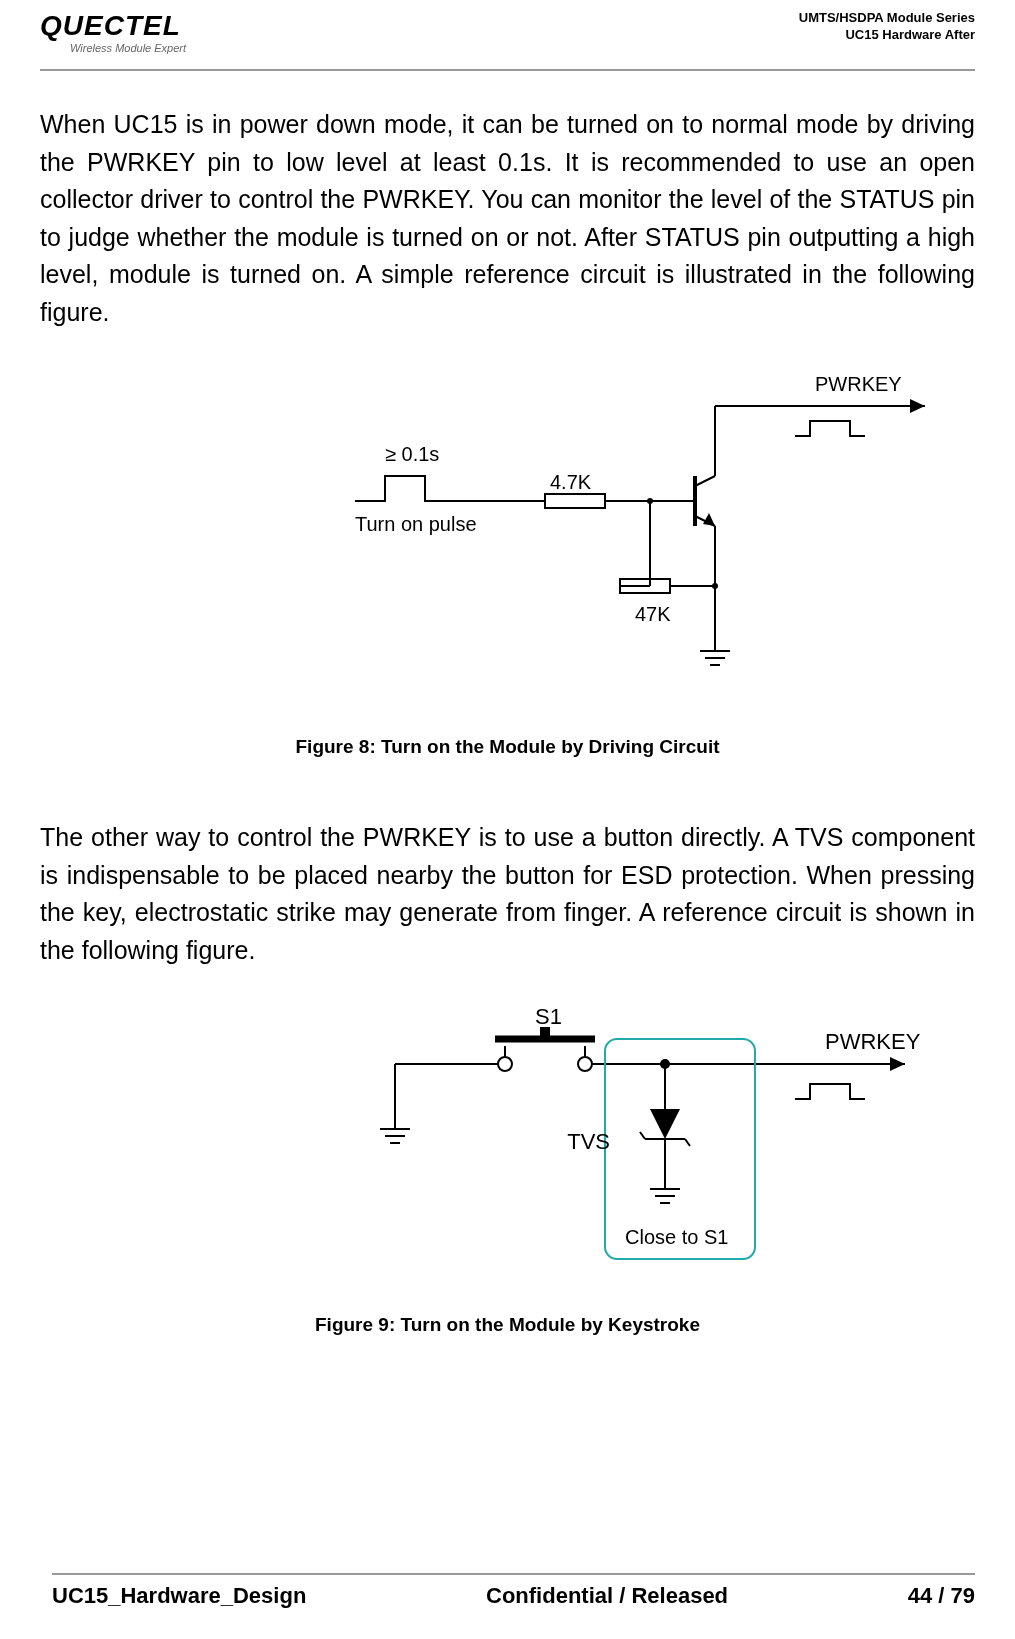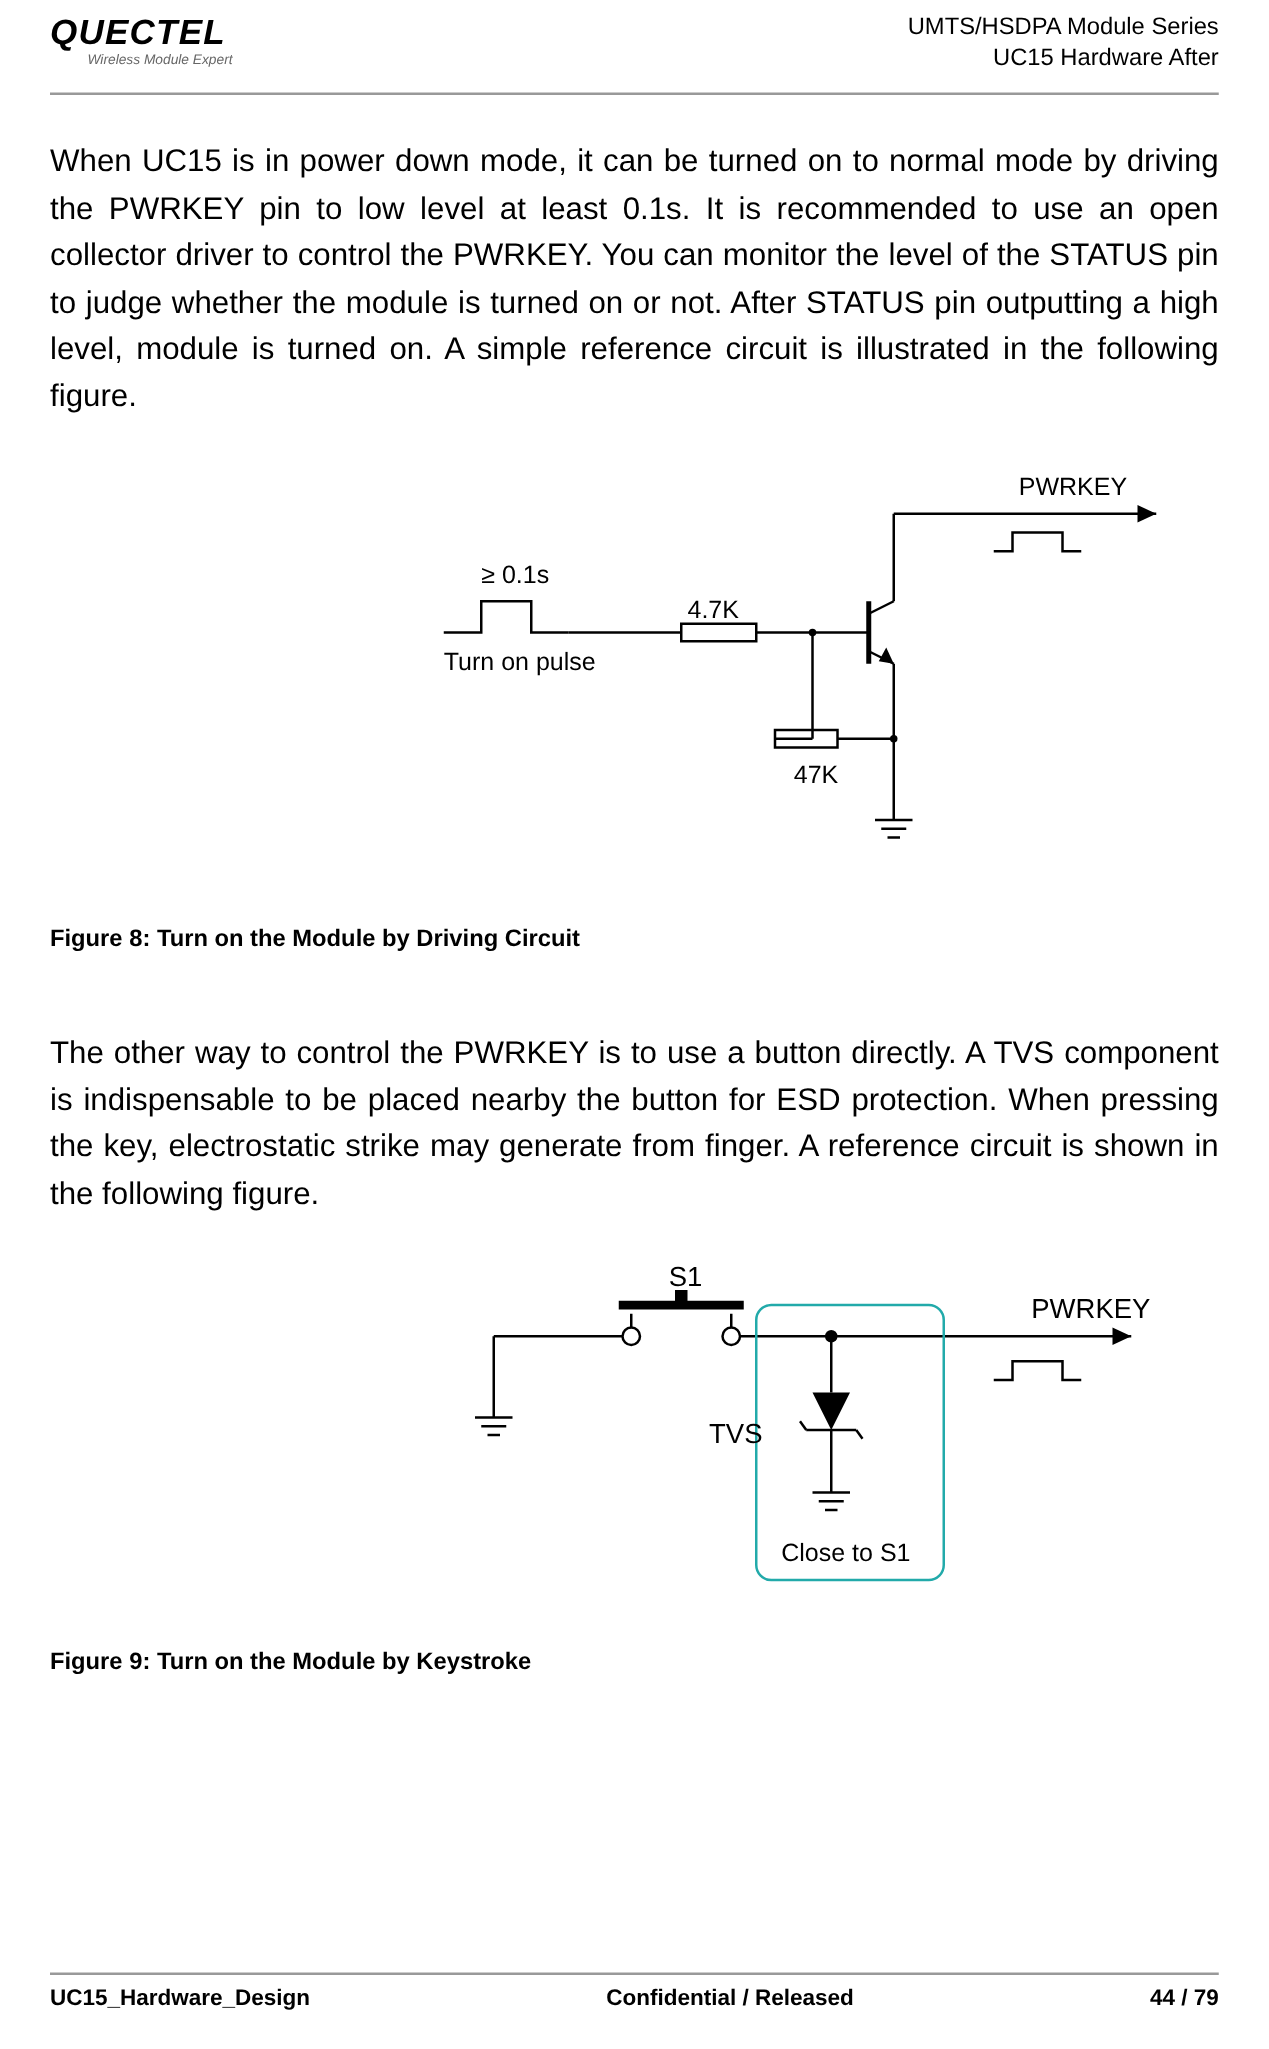--- a/index.html
+++ b/index.html
@@ -34,50 +34,51 @@
       letter-spacing: 1px;
     }
     .logo-sub {
       font-size: 11px;
       color: #666;
       font-style: italic;
       margin-left: 30px;
     }
     .header-right {
       text-align: right;
-      font-size: 19px;
-      font-weight: normal;
+      font-size: 13px;
+      font-weight: bold;
       line-height: 1.3;
     }
     .body-text {
       font-size: 25px;
       line-height: 1.5;
       text-align: justify;
       margin-top: 35px;
     }
     .figure-caption {
       font-size: 19px;
       font-weight: bold;
+      text-align: center;
       margin-top: 25px;
     }
     .figure-wrap {
       display: flex;
       justify-content: flex-end;
       margin-top: 30px;
     }
     svg { display: block; }
     .footer {
       position: absolute;
       bottom: 30px;
-      left: 40px;
+      left: 52px;
       right: 40px;
       border-top: 2px solid #999;
       display: flex;
       justify-content: space-between;
-      font-size: 18px;
+      font-size: 22px;
       font-weight: bold;
       padding-top: 8px;
     }
   </style>
 </head>
 <body>
 
 <div class="header">
   <div class="logo-block">
     <div class="logo">QUECTEL</div>

